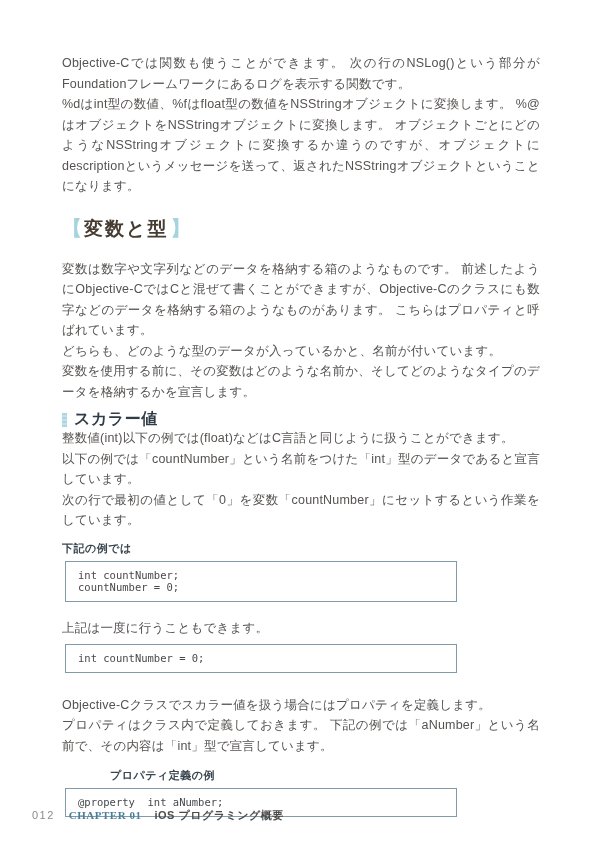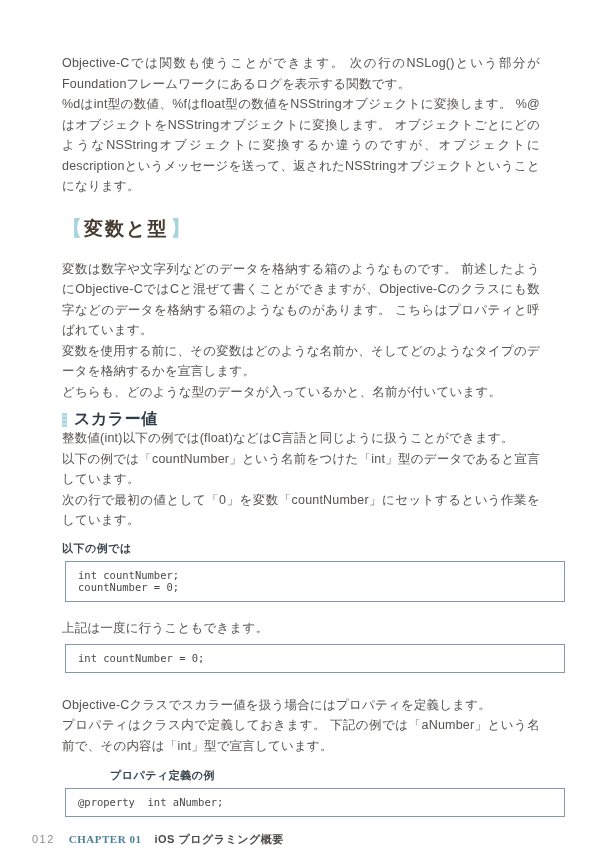--- a/index.html
+++ b/index.html
@@ -71,39 +71,39 @@
     font-weight: bold;
     color: #3a464f;
     letter-spacing: 0.5px;
     line-height: 14px;
   }
   .label-1 { margin-top: 10px; }
   .label-2 { margin-top: 15px; }
   .label-3 { margin-top: 12px; margin-left: 48px; }
   .code-box {
     margin-top: 6px;
-    width: 500px;
+    width: 392px;
     margin-left: 3px;
     border: 1px solid #8299a8;
     background: #ffffff;
     padding: 7px 12px;
   }
   .code-box pre {
     font-family: "DejaVu Sans Mono", "Liberation Mono", monospace;
     font-size: 10.5px;
     line-height: 12.5px;
     color: #47494b;
     white-space: pre;
   }
   .note-1 { margin-top: 16px; }
   .para-block-2 { margin-top: 22px; }
   .footer {
     position: absolute;
     left: 32px;
-    top: 832px;
+    top: 808px;
     display: flex;
     align-items: baseline;
   }
   .page-number {
     font-size: 11px;
     color: #8b8b8b;
     letter-spacing: 1.5px;
   }
   .chapter-label {
     margin-left: 14px;
@@ -131,34 +131,34 @@
     <p class="body-text">%dはint型の数値、%fはfloat型の数値をNSStringオブジェクトに変換します。 %@はオブジェクトをNSStringオブジェクトに変換します。 オブジェクトごとにどのようなNSStringオブジェクトに変換するか違うのですが、オブジェクトにdescriptionというメッセージを送って、返されたNSStringオブジェクトということになります。</p>
 
     <h1 class="section-heading">
       <span class="bracket left">【</span>
       <span>変数と型</span>
       <span class="bracket right">】</span>
     </h1>
 
     <div class="para-block-1">
       <p class="body-text">変数は数字や文字列などのデータを格納する箱のようなものです。 前述したようにObjective-CではCと混ぜて書くことができますが、Objective-Cのクラスにも数字などのデータを格納する箱のようなものがあります。 こちらはプロパティと呼ばれています。</p>
+      <p class="body-text">どちらも、どのような型のデータが入っているかと、名前が付いています。</p>
       <p class="body-text">変数を使用する前に、その変数はどのような名前か、そしてどのようなタイプのデータを格納するかを宣言します。</p>
-      <p class="body-text">どちらも、どのような型のデータが入っているかと、名前が付いています。</p>
     </div>
 
     <div class="sub-heading">
       <span class="sub-heading-bar"></span>
       <span class="sub-heading-text">スカラー値</span>
     </div>
 
     <p class="body-text">整数値(int)以下の例では(float)などはC言語と同じように扱うことができます。</p>
     <p class="body-text">以下の例では「countNumber」という名前をつけた「int」型のデータであると宣言しています。</p>
     <p class="body-text">次の行で最初の値として「0」を変数「countNumber」にセットするという作業をしています。</p>
 
-    <div class="example-label label-1">以下の例では</div>
+    <div class="example-label label-1">下記の例では</div>
     <div class="code-box">
       <pre>int countNumber;
 countNumber = 0;</pre>
     </div>
 
     <p class="body-text note-1">上記は一度に行うこともできます。</p>
 
     <div class="code-box">
       <pre>int countNumber = 0;</pre>
     </div>

